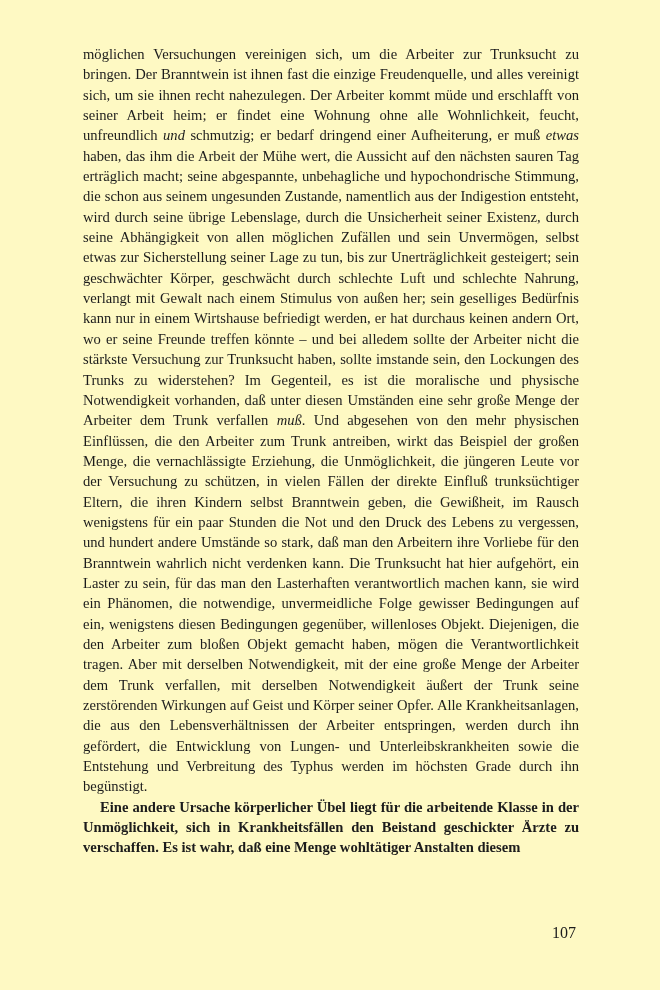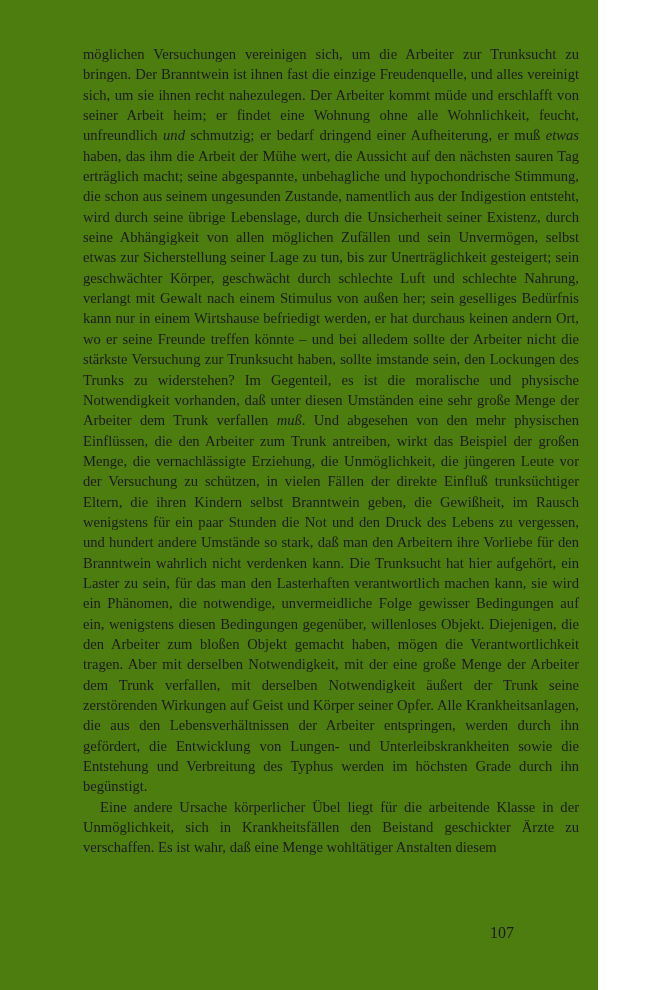--- a/index.html
+++ b/index.html
@@ -7,43 +7,44 @@
     padding: 0;
   }
   body {
     width: 660px;
     height: 990px;
     background: #ffffff;
     overflow: hidden;
   }
   .page {
     position: relative;
-    width: 598px;
+    width: 660px;
     height: 990px;
-    background: #4d7c0f;
+    background: #fef9c3;
     font-family: "Liberation Serif", "DejaVu Serif", serif;
     color: #1c1c1c;
   }
   .text-block {
     position: absolute;
     left: 83px;
     top: 44px;
     width: 496px;
     text-align: justify;
     font-size: 14.6px;
     line-height: 20.35px;
     hyphens: auto;
     -webkit-hyphens: auto;
   }
   .para {
     margin: 0;
     padding: 0;
   }
   .para.indent {
     text-indent: 17px;
+    font-weight: bold;
   }
   .para em {
     font-style: italic;
   }
   .page-number {
     position: absolute;
     right: 84px;
     top: 926px;
     font-size: 16px;
     line-height: 14px;

